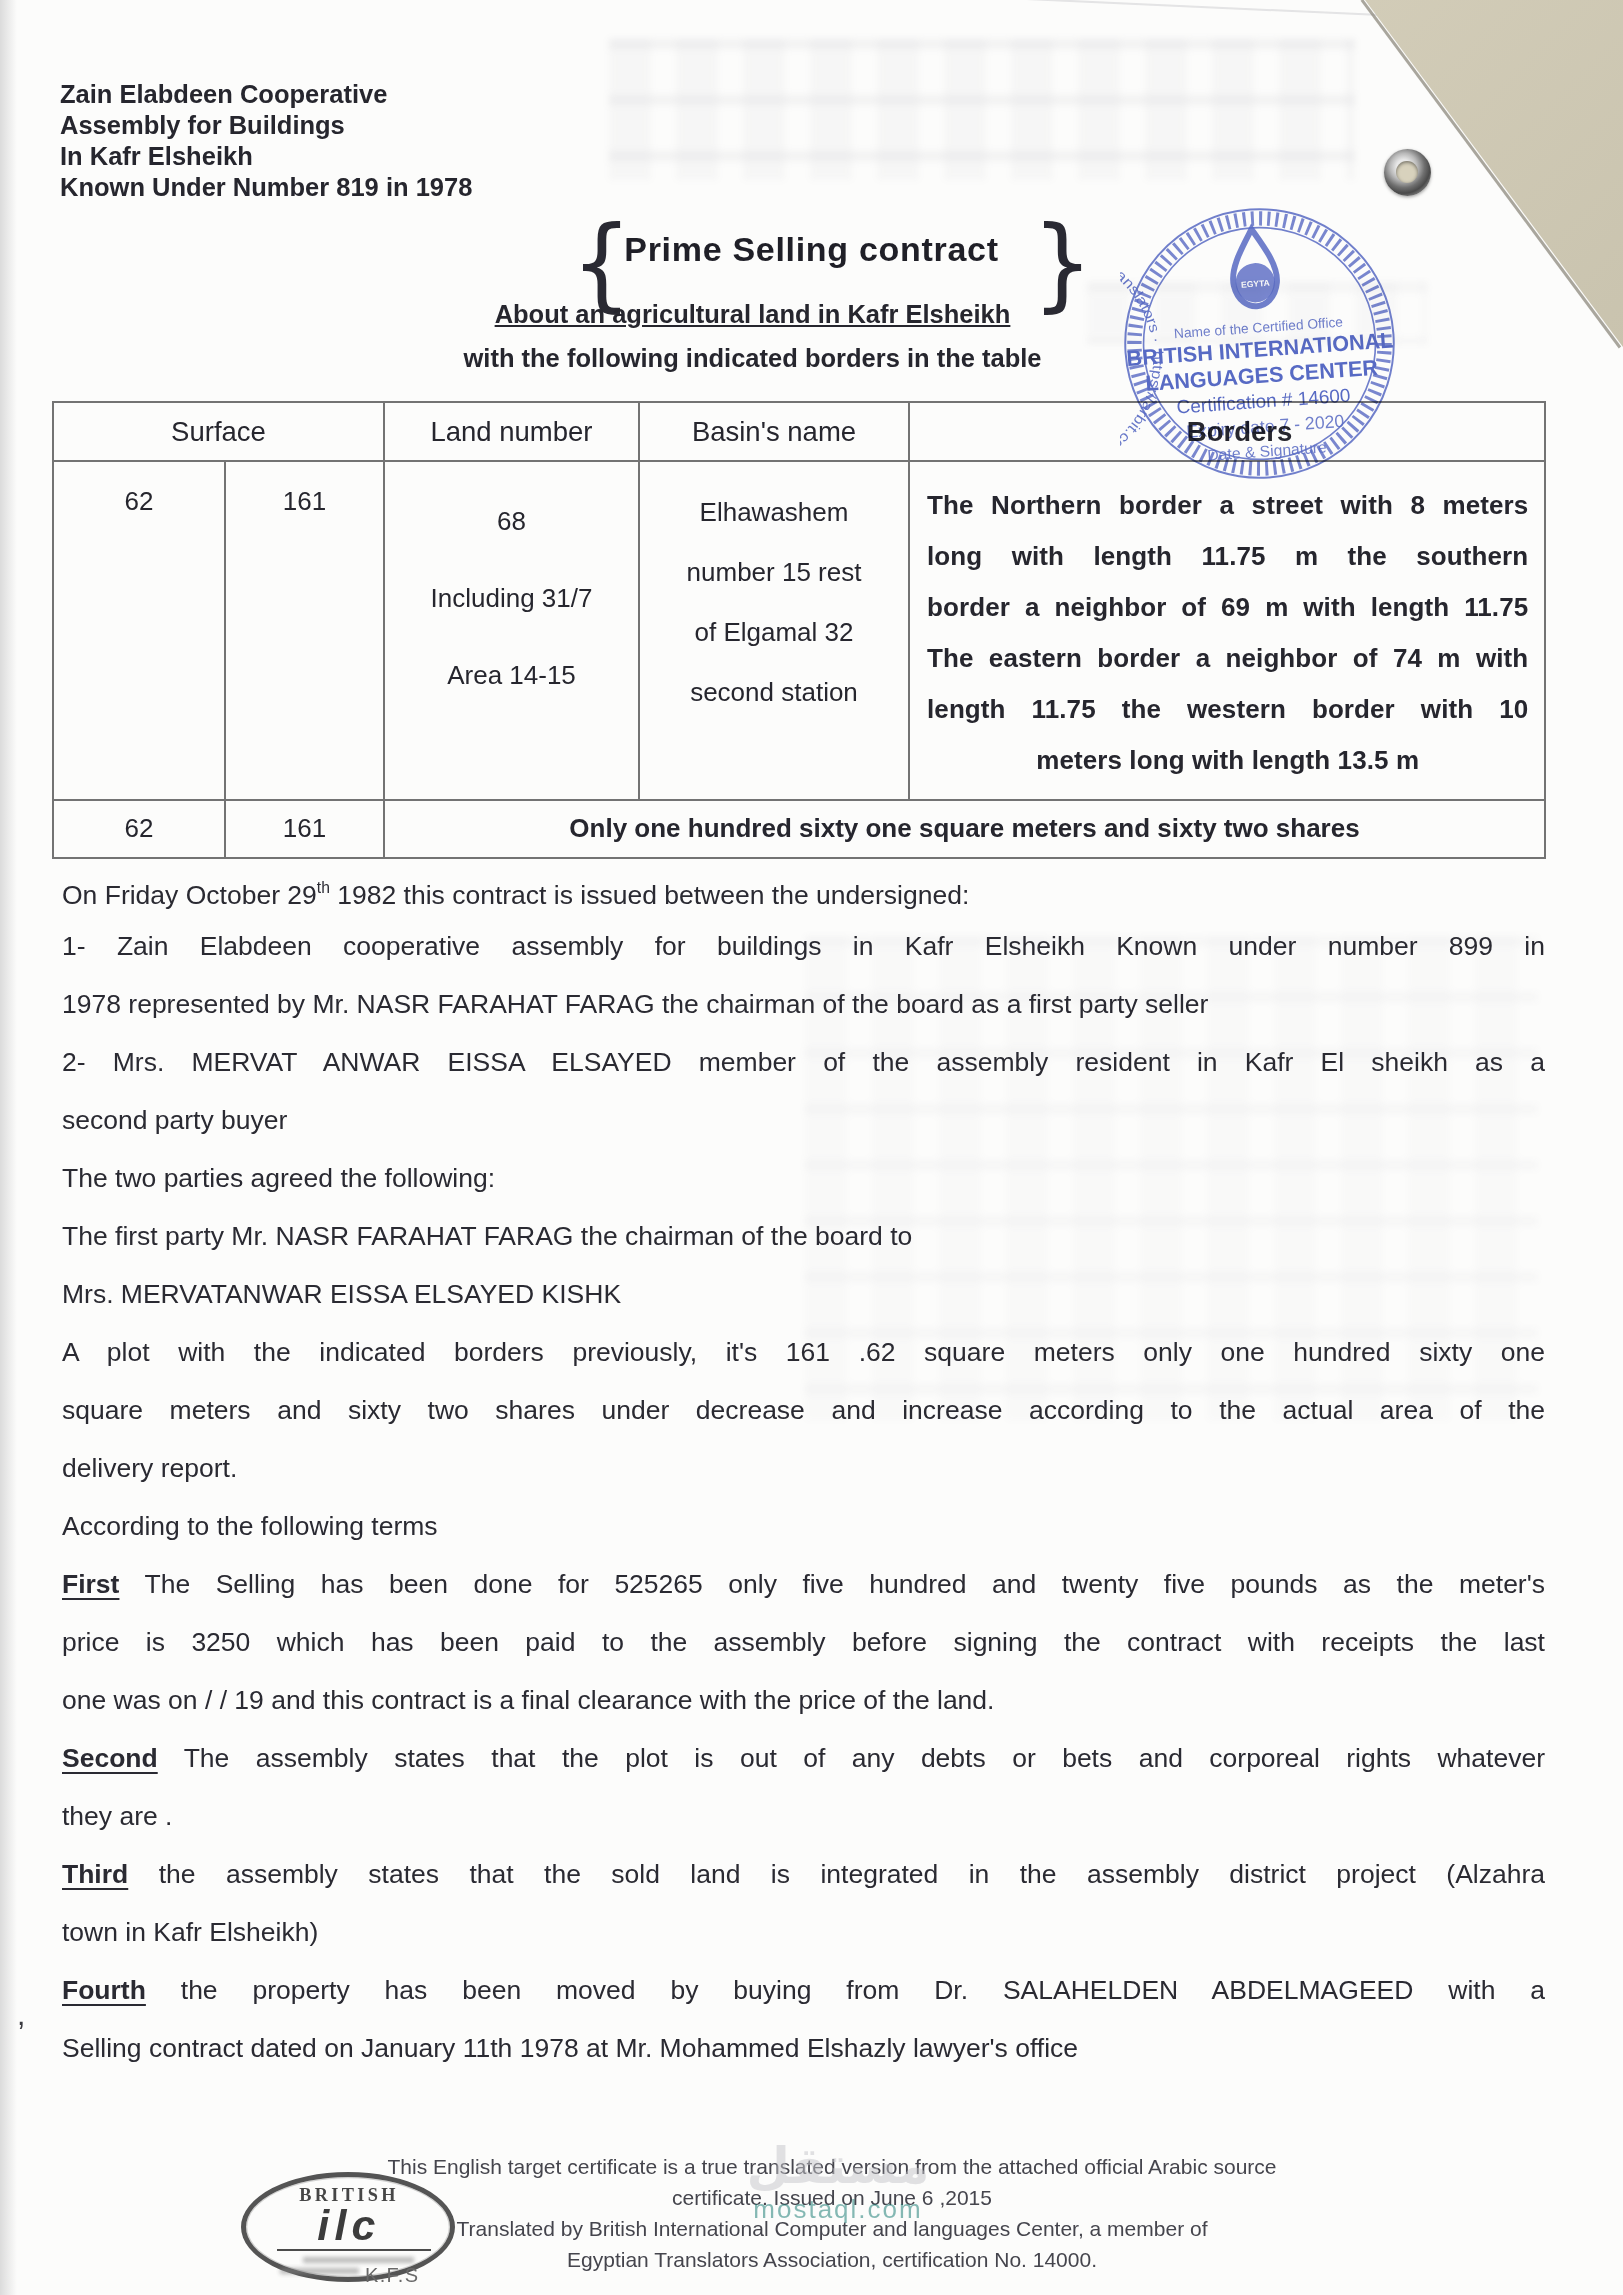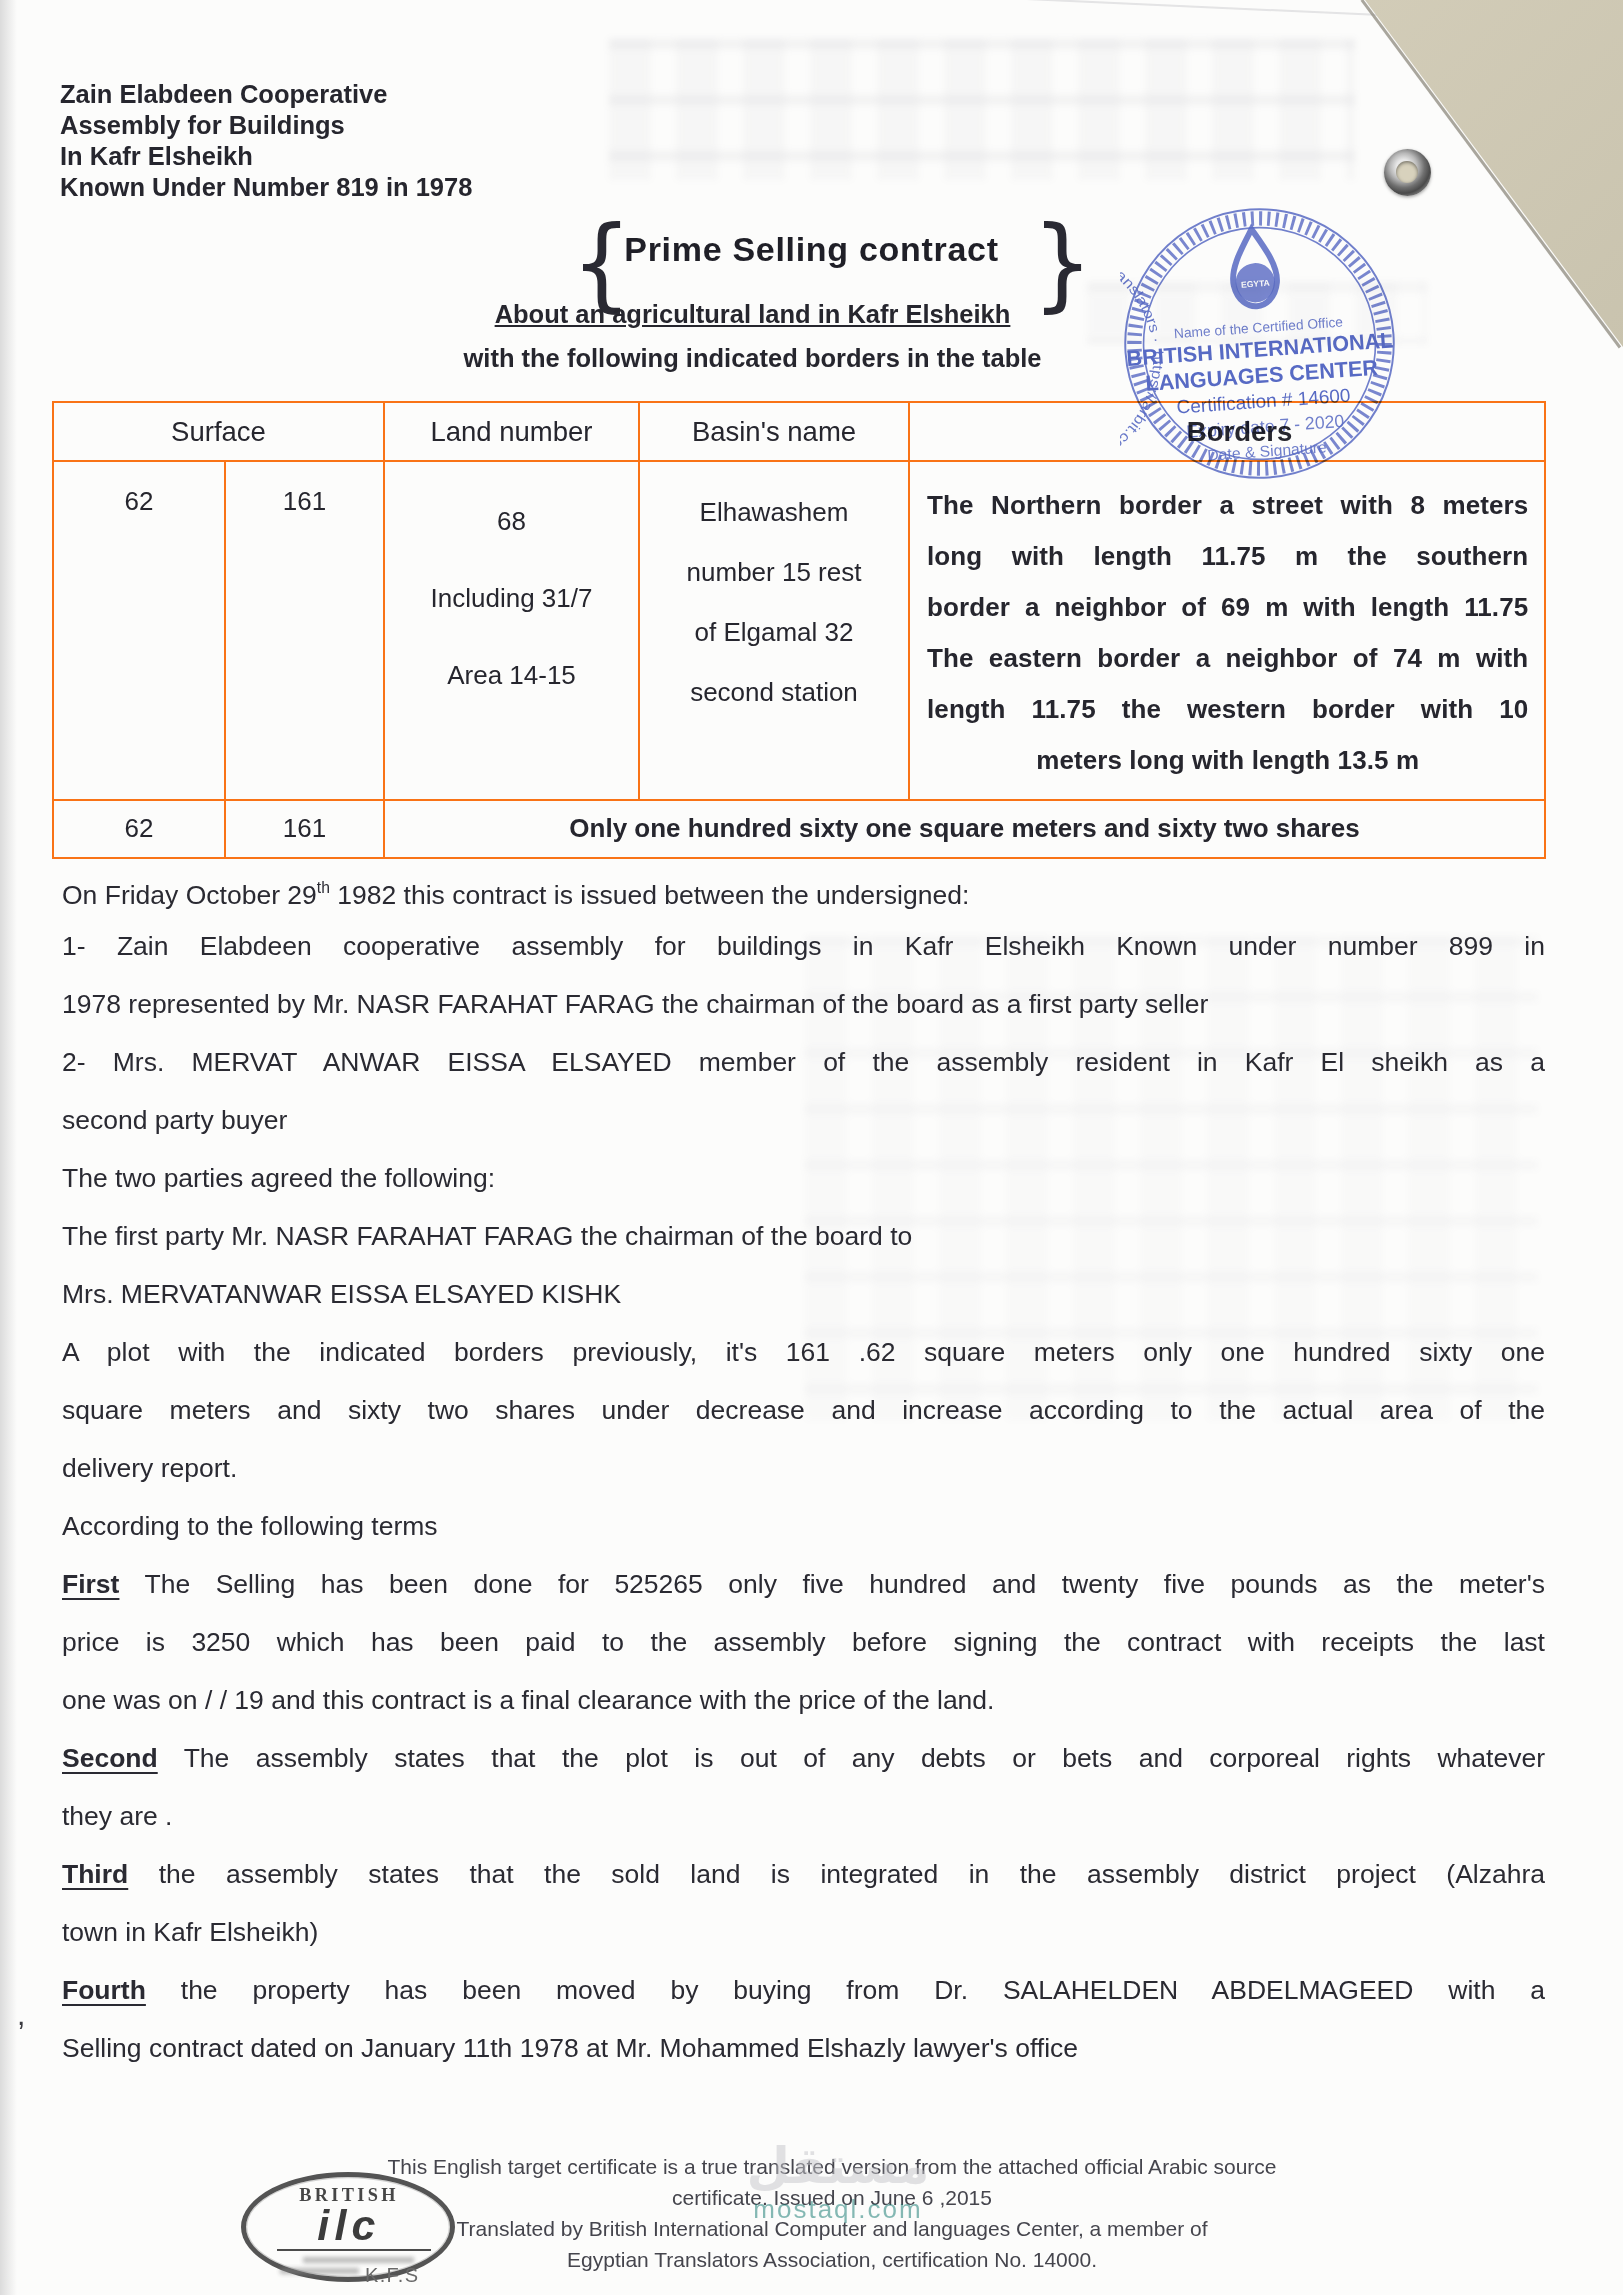--- a/index.html
+++ b/index.html
@@ -41,21 +41,21 @@
   #brace-l{left:571px;}
   #brace-r{left:1032px;}
   #subtitle1,#subtitle2{left:196px;width:1113px;text-align:center;font-size:25.5px;font-weight:700;
       color:#26262e;filter:blur(0.3px);z-index:3;}
   #subtitle1{top:300px;text-decoration:underline;}
   #subtitle2{top:344px;}
 
   
   #landtable{position:absolute;left:52px;top:401px;width:1493px;border-collapse:collapse;
       table-layout:fixed;z-index:2;filter:blur(0.2px);}
-  #landtable td{border:2px solid #f97316;text-align:center;color:#26262e;overflow:hidden;}
+  #landtable td{border:2px solid #737373;text-align:center;color:#26262e;overflow:hidden;}
   #landtable tr.hdr td{height:55px;vertical-align:middle;font-size:27.5px;}
   td.hdr-borders{font-weight:700;padding-left:26px;}
   #landtable tr.r1 td{height:312px;vertical-align:top;font-size:26px;}
   #landtable tr.r2 td{height:54px;vertical-align:middle;font-size:26px;}
   td.num{padding-top:23.6px;line-height:30px;}
   td.land-cell{padding-top:21px;}
   td.land-cell .cell-line{line-height:77px;}
   td.basin-cell{padding-top:19.6px;}
   td.basin-cell .cell-line{line-height:60px;}
   td.borders-cell{padding:18.3px 15.7px 0 17px;text-align:left;}

